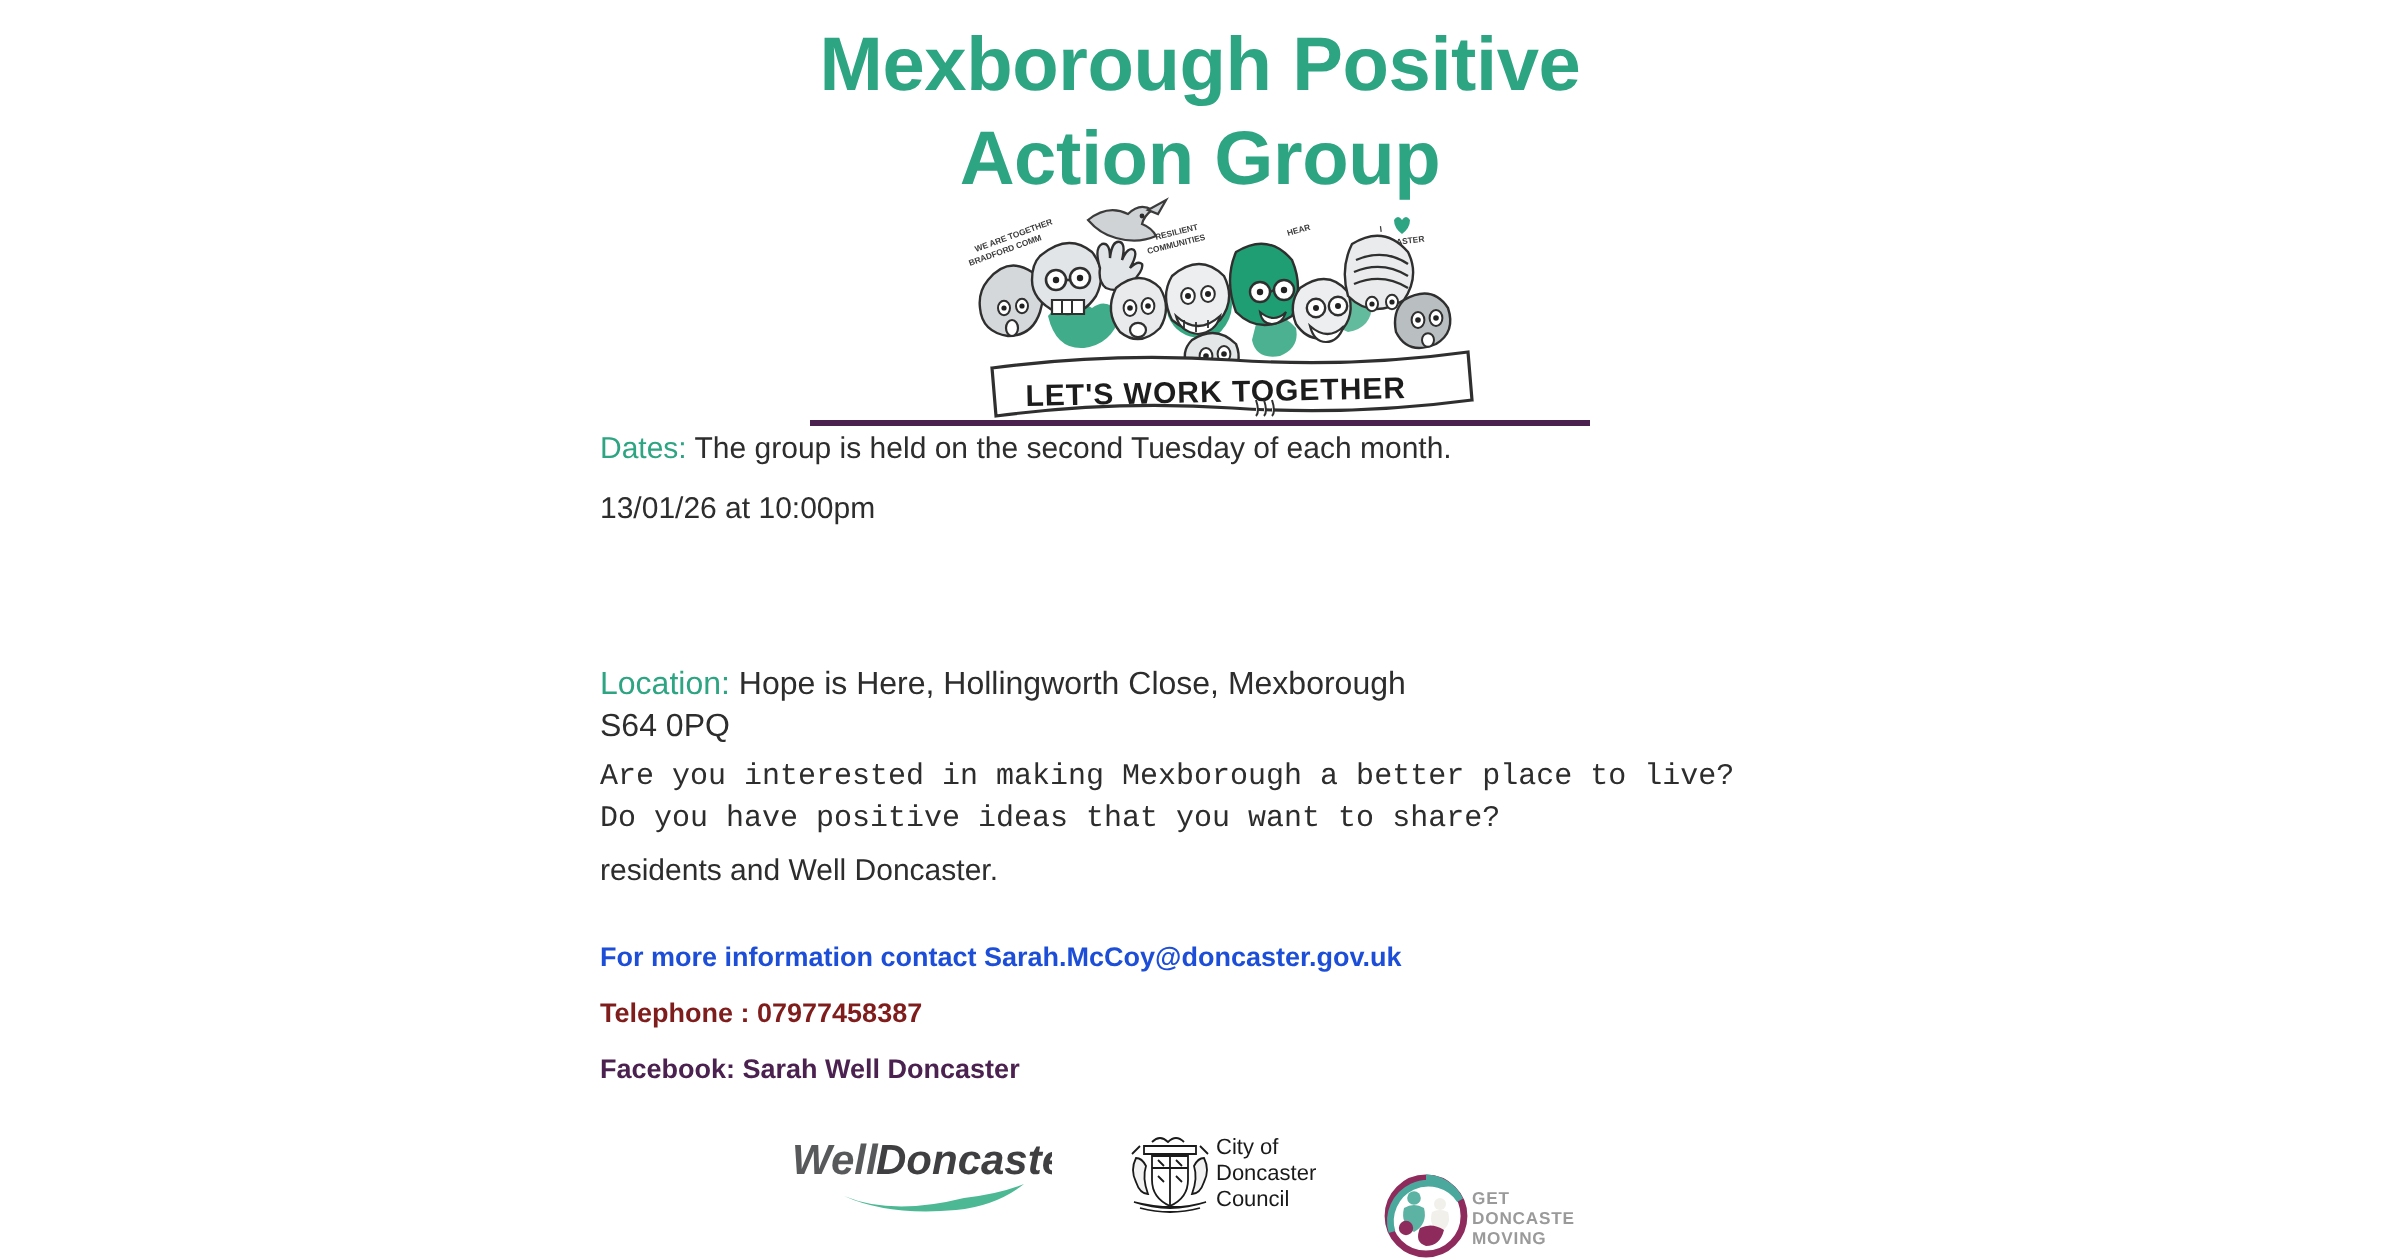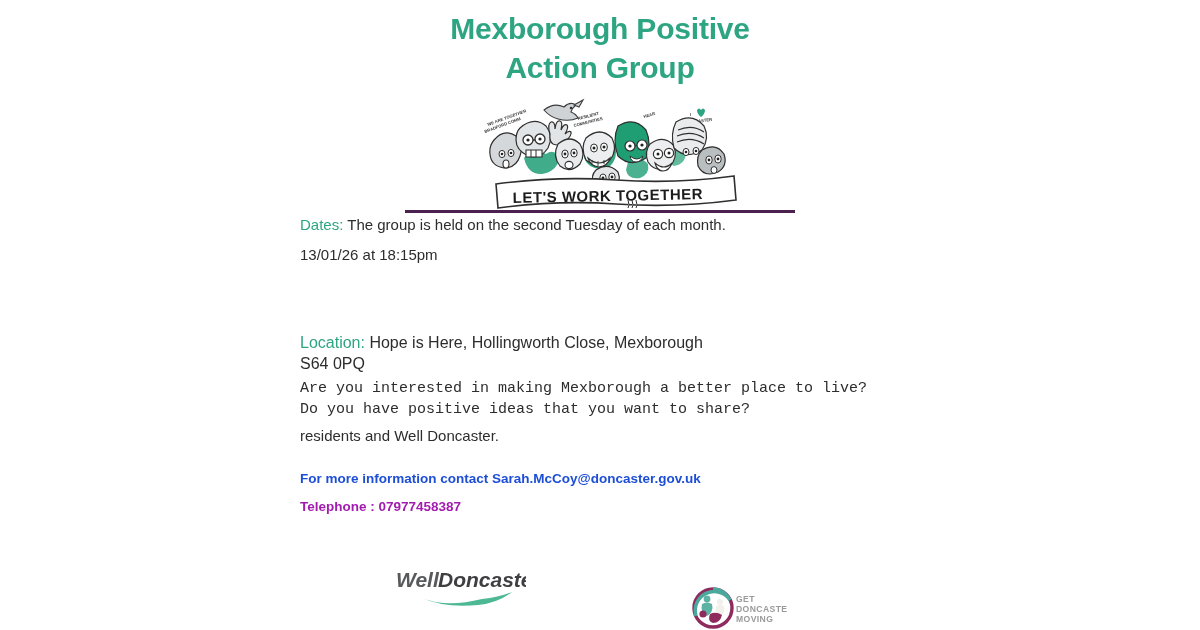--- a/index.html
+++ b/index.html
@@ -26,21 +26,21 @@
   
   .title-block {
     position: absolute;
     left: 300px;
     top: 14px;
     width: 600px;
     text-align: center;
   }
   .title-line {
     color: #2ea582;
-    font-size: 30px;
+    font-size: 38px;
     font-weight: 700;
     line-height: 1.0;
     letter-spacing: -0.2px;
     white-space: nowrap;
   }
   .title-line.second {
     margin-top: 9px;
   }
 
   
@@ -104,21 +104,21 @@
   .contact-1 {
     top: 471px;
     font-size: 13.5px;
     font-weight: 700;
     color: #1d4ed8;
   }
   .contact-2 {
     top: 499px;
     font-size: 13.5px;
     font-weight: 700;
-    color: #a21caf;
+    color: #7f1d1d;
   }
   .contact-3 {
     top: 527px;
     font-size: 13.5px;
     font-weight: 700;
     color: #4b2150;
   }
 
   
   .logos {
@@ -282,52 +282,76 @@
     </svg>
   </div>
 
   <div class="divider"></div>
 
   <div class="center-col dates-row">
     <span class="label-teal">Dates:</span>
     <span>The group is held on the second Tuesday of each month.</span>
   </div>
 
-  <div class="center-col date-time">13/01/26 at 18:15pm</div>
+  <div class="center-col date-time">13/01/26 at 10:00pm</div>
 
   <div class="center-col location-row">
     <div>
       <span class="label-teal">Location:</span>
       <span>Hope is Here, Hollingworth Close, Mexborough</span>
     </div>
     <div>S64 0PQ</div>
   </div>
 
   <div class="center-col para-1">
     <div>Are you interested in making Mexborough a better place to live?</div>
     <div>Do you have positive ideas that you want to share?</div>
   </div>
 
   <div class="center-col para-2">
     <div>residents and Well Doncaster.</div>
   </div>
 
   <div class="center-col contact-1">For more information contact Sarah.McCoy@doncaster.gov.uk</div>
   <div class="center-col contact-2">Telephone :  07977458387</div>
+  <div class="center-col contact-3">Facebook: Sarah Well Doncaster</div>
 
   <div class="logos">
 
     <div class="logo logo-well">
       <svg viewBox="0 0 132 46" width="132" height="46" xmlns="http://www.w3.org/2000/svg">
         <text x="2" y="24" font-family="'Liberation Sans',sans-serif" font-size="21" font-weight="700" fill="#58595b" font-style="italic">Well</text>
         <text x="44" y="24" font-family="'Liberation Sans',sans-serif" font-size="21" font-weight="700" fill="#3f3f41" font-style="italic">Doncaster</text>
         <path d="M28 35 q24 10 60 1 q18 -2 30 -7 q-14 11 -34 13 q-34 3 -56 -7 z" fill="#4cb894"></path>
       </svg>
     </div>
 
+    <div class="logo logo-cdc">
+      <svg viewBox="0 0 100 46" width="100" height="46" xmlns="http://www.w3.org/2000/svg">
+
+        <g stroke="#1a1a1a" stroke-width="0.9" fill="none">
+          <path d="M18 8 q4 -4 8 0 q4 -4 8 0"></path>
+          <path d="M14 10 h26 v4 h-26 z" fill="#ffffff"></path>
+          <path d="M12 10 l-4 4 M42 10 l4 4"></path>
+
+          <path d="M10 16 q-3 6 0 12 q2 6 6 6 q-3 -8 -1 -14 q-2 -4 -5 -4 z" fill="#f2f2f2"></path>
+          <path d="M44 16 q3 6 0 12 q-2 6 -6 6 q3 -8 1 -14 q2 -4 5 -4 z" fill="#f2f2f2"></path>
+
+          <path d="M18 15 h18 v12 q0 9 -9 13 q-9 -4 -9 -13 z" fill="#ffffff"></path>
+          <path d="M18 21 h18 M27 15 v25"></path>
+          <path d="M21 17 l3 3 M30 17 l3 3 M21 25 l3 3 M30 25 l3 3"></path>
+
+          <path d="M9 38 q18 6 36 0 q-16 5 -36 0 z" fill="#ffffff"></path>
+          <path d="M12 41 q15 4 30 0"></path>
+        </g>
+        <text x="50" y="14" font-family="'Liberation Sans',sans-serif" font-size="11" fill="#1a1a1a">City of</text>
+        <text x="50" y="27" font-family="'Liberation Sans',sans-serif" font-size="11" fill="#1a1a1a">Doncaster</text>
+        <text x="50" y="40" font-family="'Liberation Sans',sans-serif" font-size="11" fill="#1a1a1a">Council</text>
+      </svg>
+    </div>
 
     <div class="logo logo-gdm">
       <svg viewBox="0 0 95 46" width="95" height="46" xmlns="http://www.w3.org/2000/svg">
         <g>
           <circle cx="21" cy="22" r="19" fill="none" stroke="#8e2a5c" stroke-width="3.4"></circle>
           <path d="M21 3 a19 19 0 0 1 17 11 a19 19 0 0 0 -34 16" fill="none" stroke="#4aa89c" stroke-width="3.4"></path>
 
           <circle cx="15" cy="13" r="3.4" fill="#5cb3a3"></circle>
           <path d="M10 18 q5 -3 10 0 q2 8 -5 12 q-7 -4 -5 -12 z" fill="#5cb3a3"></path>
           <circle cx="28" cy="16" r="3" fill="#f2f0ea"></circle>

